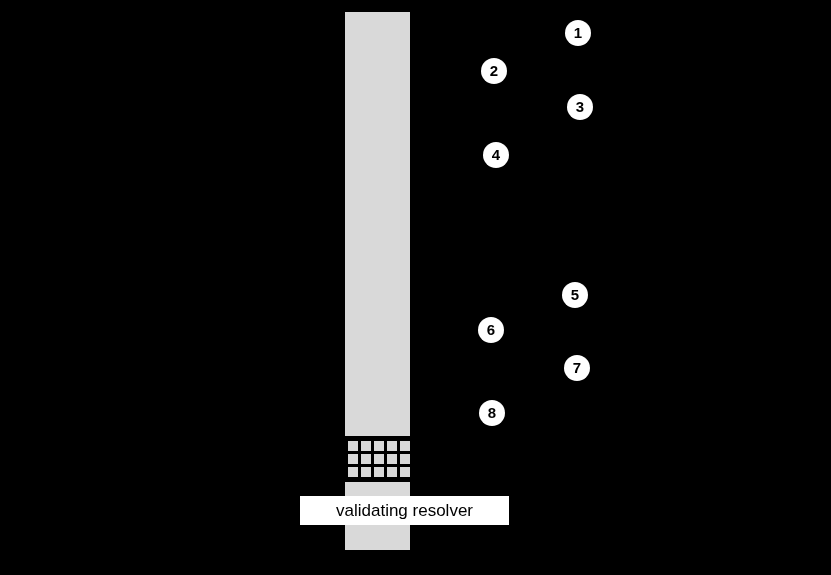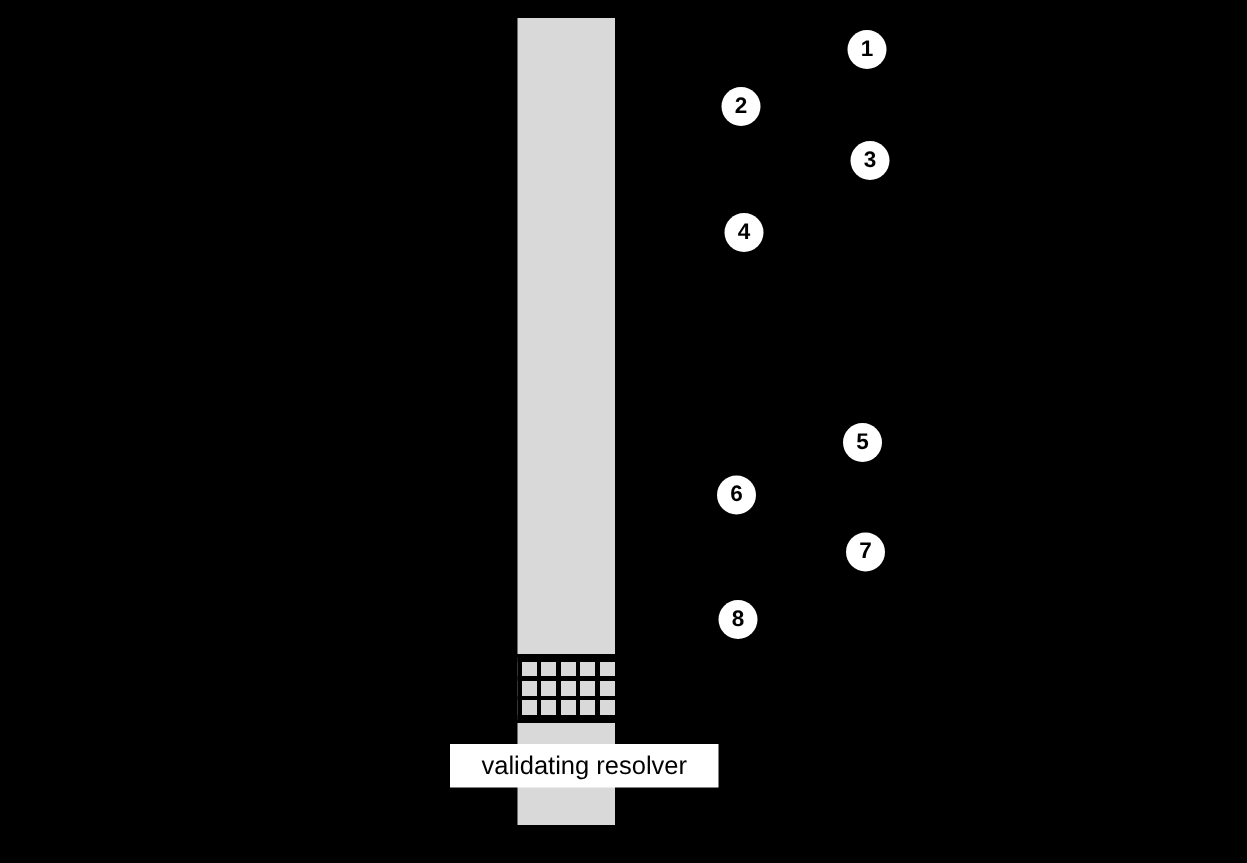--- a/index.html
+++ b/index.html
@@ -32,21 +32,21 @@
     background-color: #d9d9d9;
     background-image:
       repeating-linear-gradient(0deg, #000 0 3px, transparent 3px 13px),
       repeating-linear-gradient(90deg, #000 0 3px, transparent 3px 13px);
     box-shadow: 0 0 0 2px #000;
   }
   .resolver-label {
     position: absolute;
     left: 300px;
     top: 496px;
-    width: 179px;
+    width: 209px;
     height: 29px;
     background: #ffffff;
     color: #000;
     font-size: 17px;
     line-height: 29px;
     text-align: center;
     white-space: nowrap;
   }
   .step-circle {
     position: absolute;

